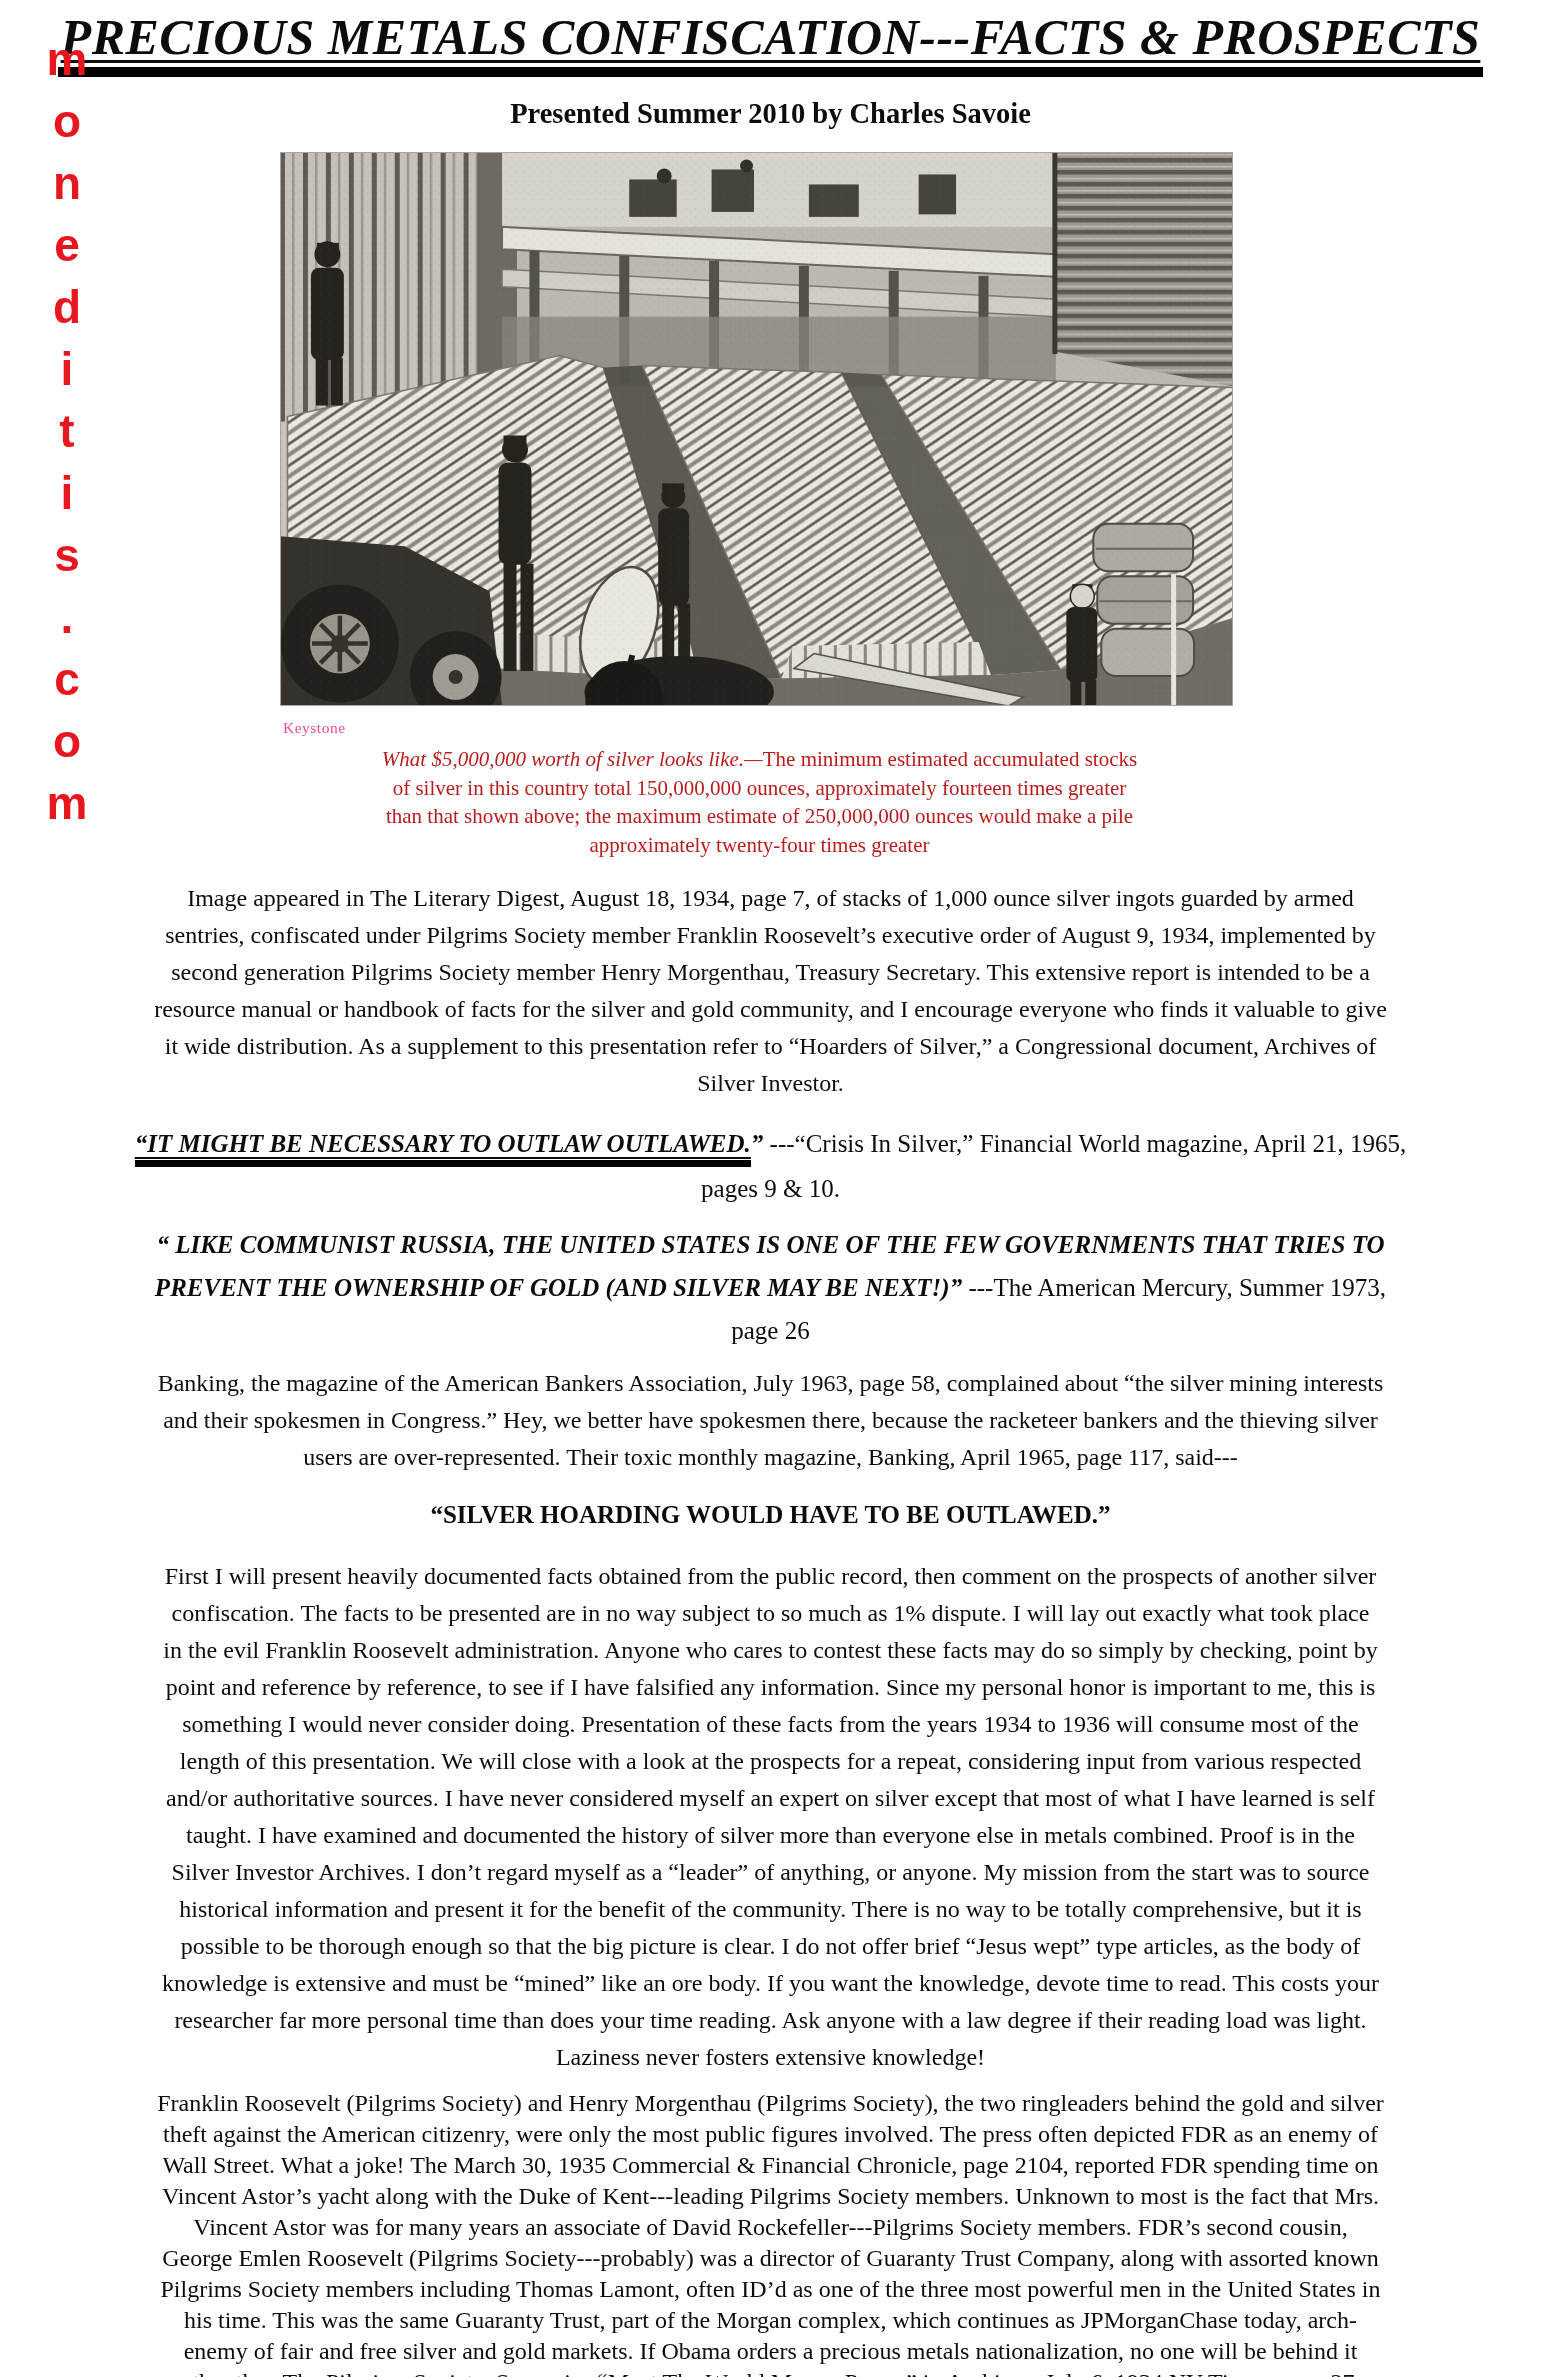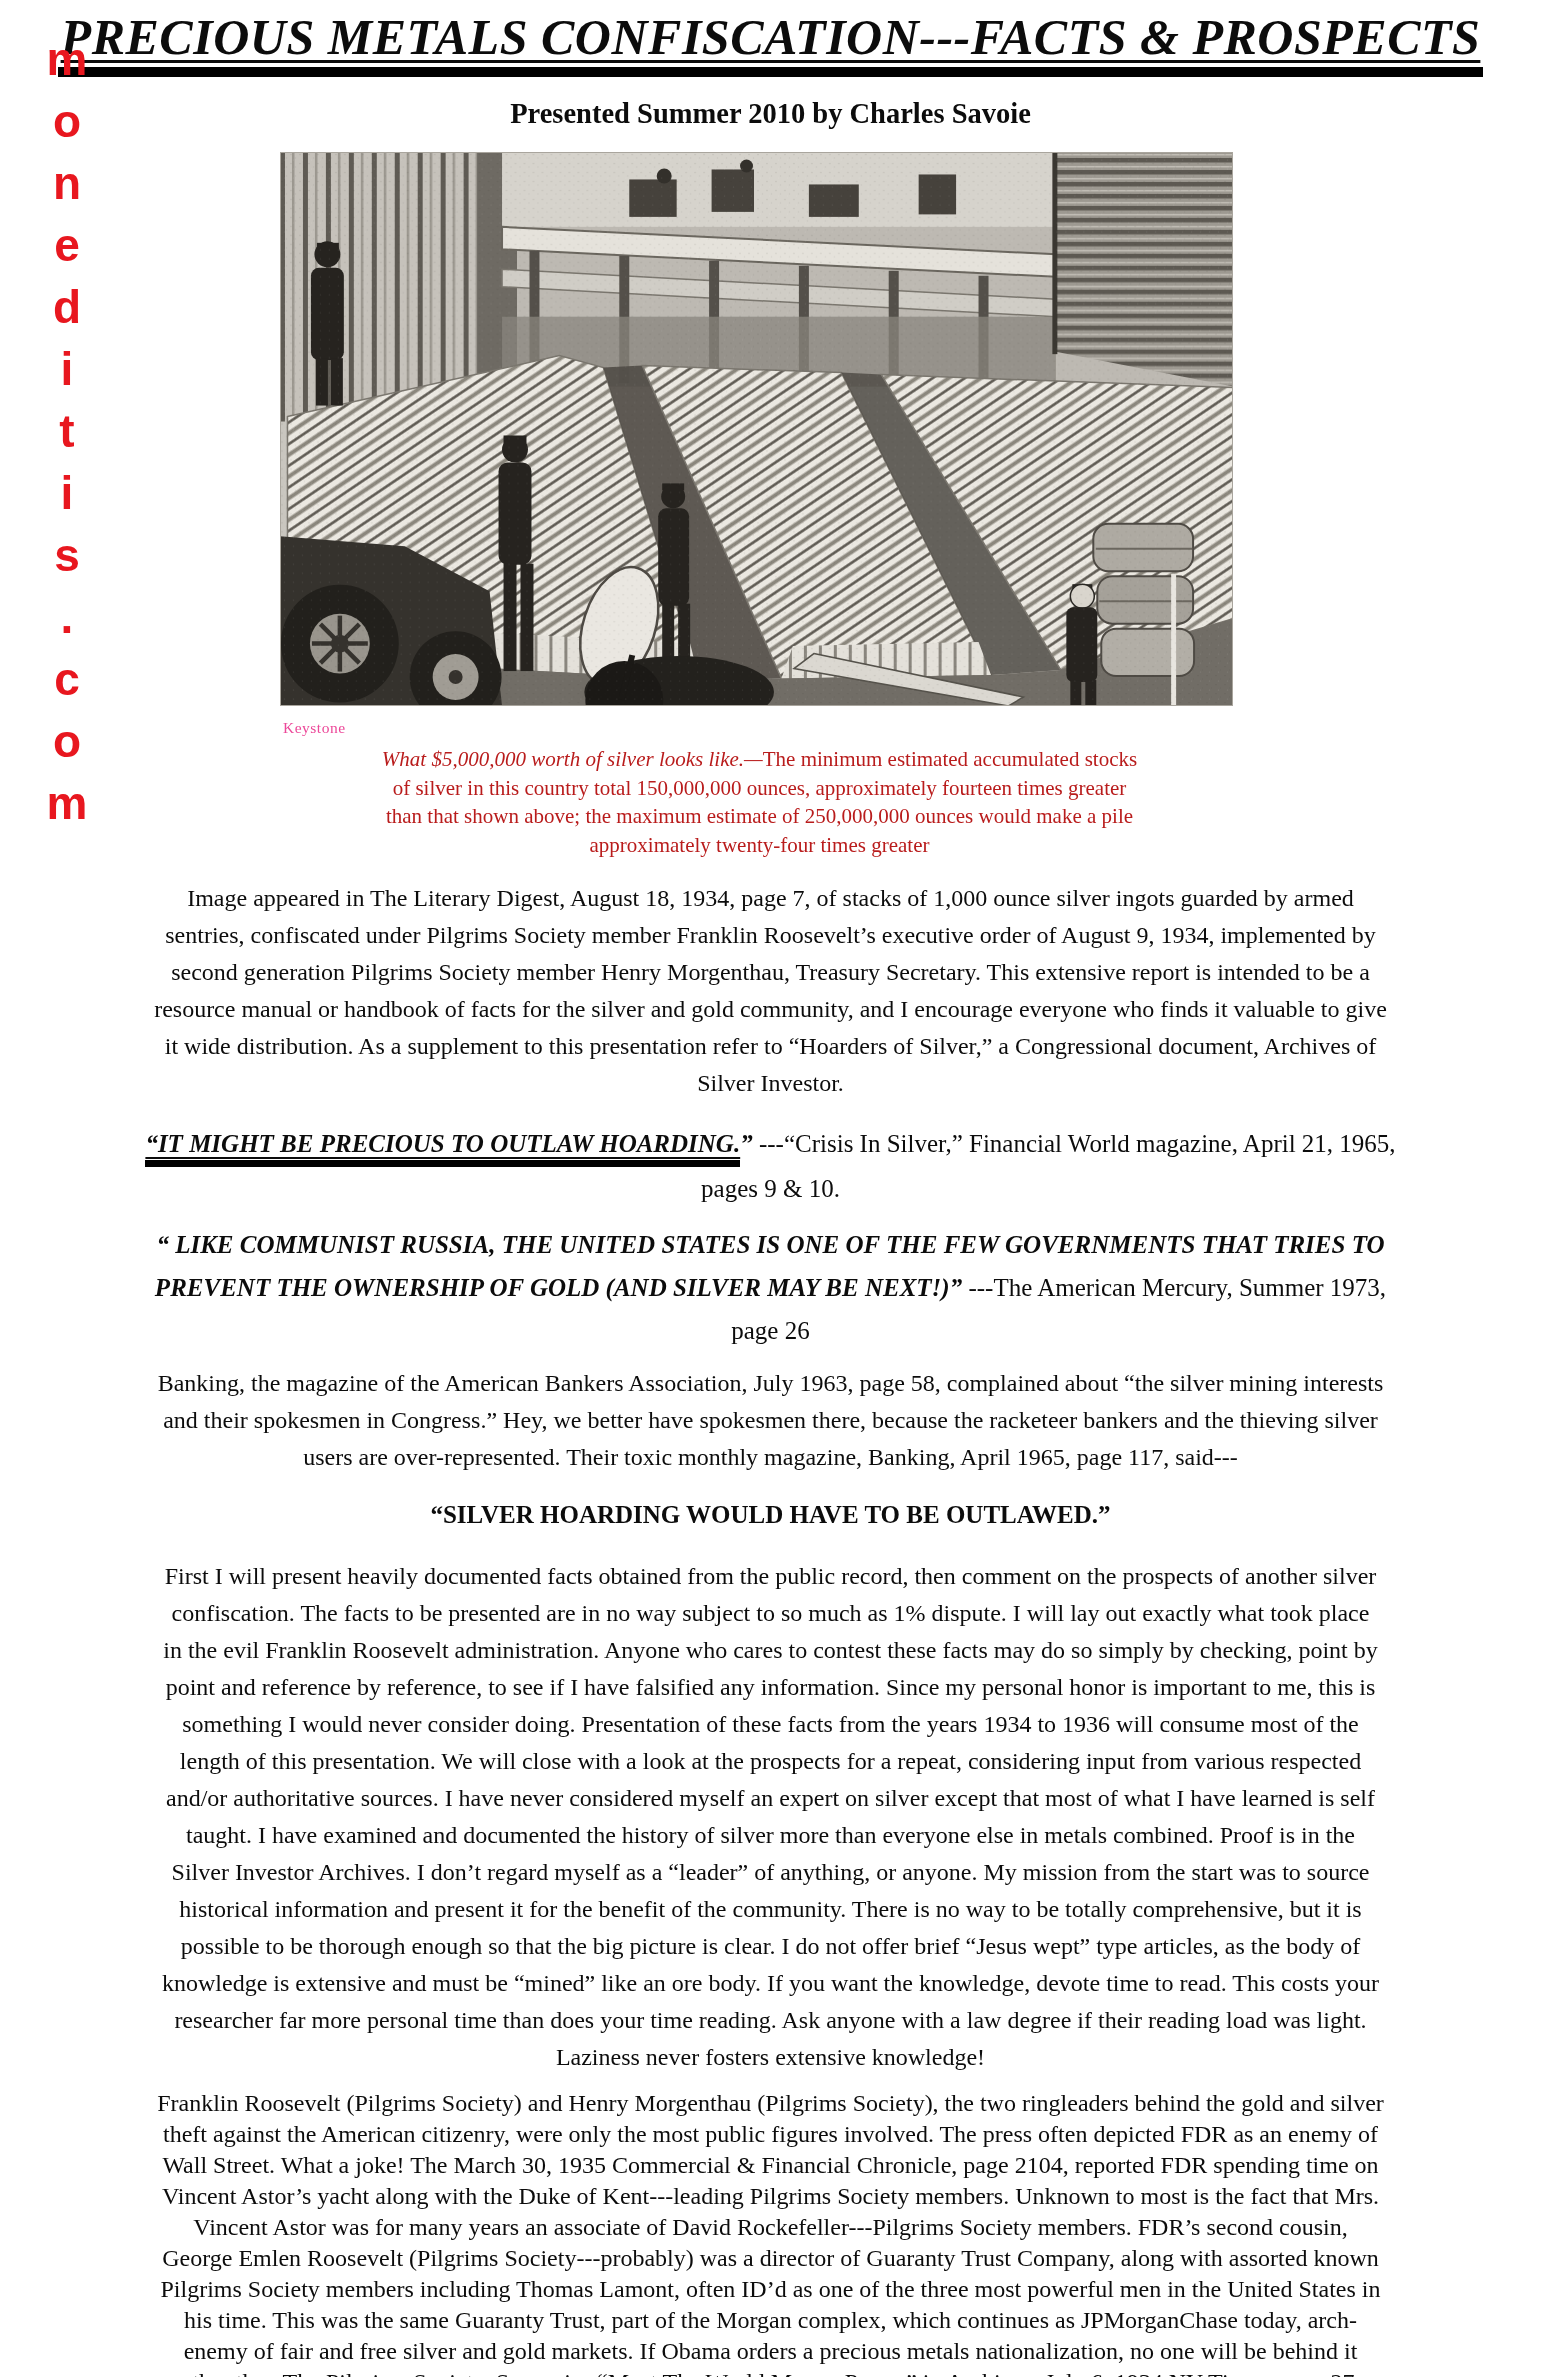--- a/index.html
+++ b/index.html
@@ -289,21 +289,21 @@
 
   <div class="content">
 
     <p class="p-body mt-intro">Image appeared in The Literary Digest, August 18, 1934, page 7, of stacks of 1,000 ounce silver ingots guarded by armed
 sentries, confiscated under Pilgrims Society member Franklin Roosevelt’s executive order of August 9, 1934, implemented by
 second generation Pilgrims Society member Henry Morgenthau, Treasury Secretary.  This extensive report is intended to be a
 resource manual or handbook of facts for the silver and gold community, and I encourage everyone who finds it valuable to give
 it wide distribution.  As a supplement to this presentation refer to “Hoarders of Silver,” a Congressional document, Archives of
 Silver Investor.</p>
 
-    <p class="p-quote mt-quote1"><span class="emph-underline">“IT MIGHT BE PRECIOUS TO OUTLAW HOARDING.</span><span class="emph">”</span><span> ---“Crisis In Silver,” Financial World magazine, April 21, 1965,
+    <p class="p-quote mt-quote1"><span class="emph-underline">“IT MIGHT BE NECESSARY TO OUTLAW OUTLAWED.</span><span class="emph">”</span><span> ---“Crisis In Silver,” Financial World magazine, April 21, 1965,
 pages 9 &amp; 10.</span></p>
 
     <p class="p-quote mt-quote2"><span class="emph">“ LIKE COMMUNIST RUSSIA, THE UNITED STATES IS ONE OF THE FEW GOVERNMENTS THAT TRIES TO
 PREVENT THE OWNERSHIP OF GOLD (AND SILVER MAY BE NEXT!)”</span><span> ---The American Mercury, Summer 1973,
 page 26</span></p>
 
     <p class="p-body mt-banking">Banking, the magazine of the American Bankers Association, July 1963, page 58, complained about “the silver mining interests
 and their spokesmen in Congress.”  Hey, we better have spokesmen there, because the racketeer bankers and the thieving silver
 users are over-represented.  Their toxic monthly magazine, Banking, April 1965, page 117, said---</p>
 

